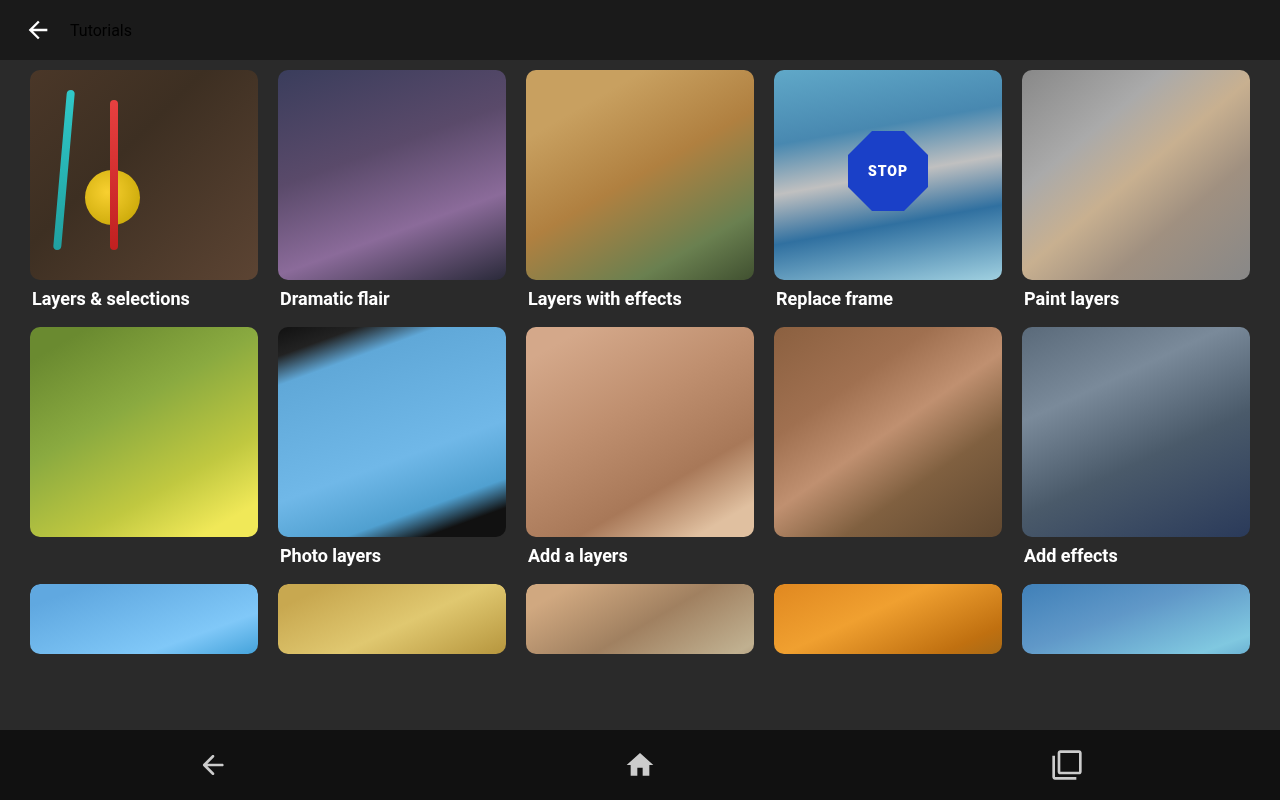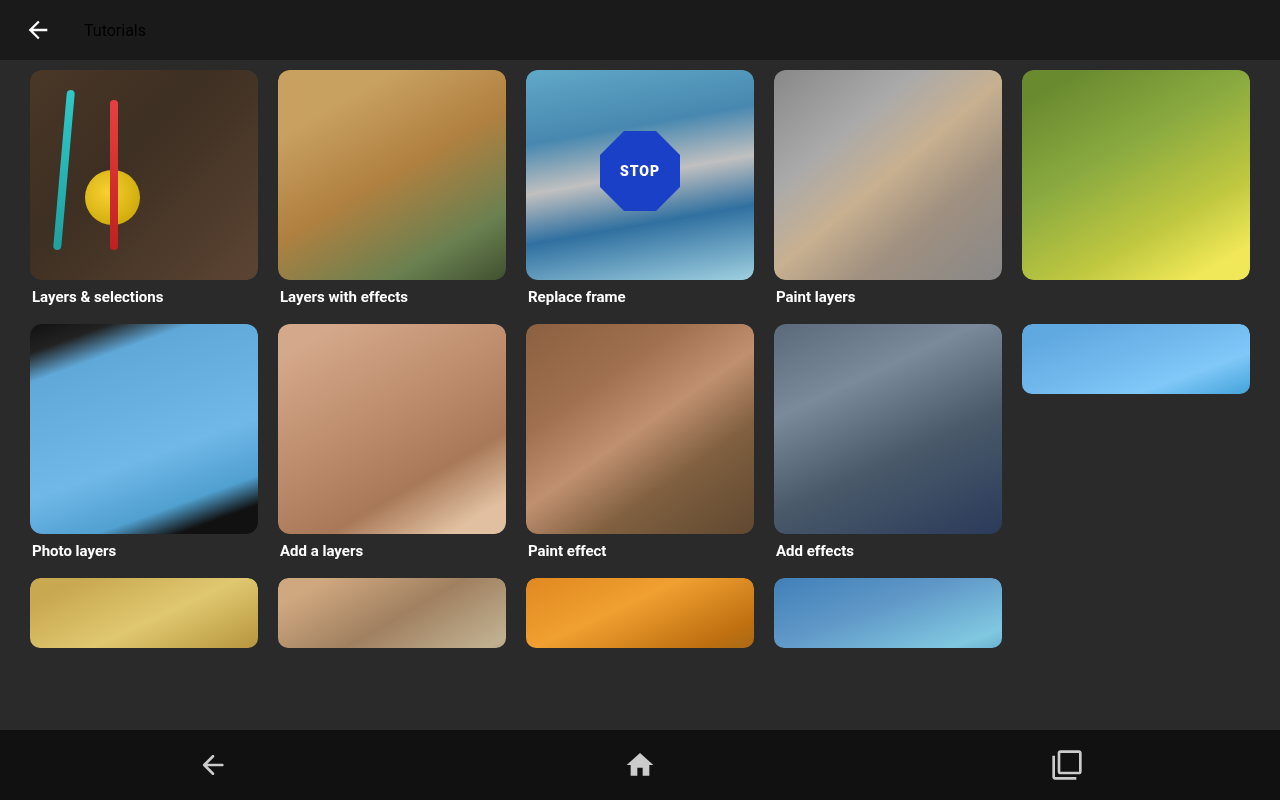--- a/index.html
+++ b/index.html
@@ -13,21 +13,21 @@
       flex-direction: column;
     }
 
     
     #topbar {
       height: 60px;
       background: #1a1a1a;
       display: flex;
       align-items: center;
       padding: 0 20px;
-      gap: 28px;
+      gap: 14px;
       flex-shrink: 0;
     }
     #back-btn {
       width: 36px;
       height: 36px;
       display: flex;
       align-items: center;
       justify-content: center;
       cursor: pointer;
     }
@@ -61,26 +61,26 @@
       width: 100%;
       aspect-ratio: 190/175;
       border-radius: 10px;
       overflow: hidden;
       position: relative;
     }
 
     .thumb-inner {
       width: 100%;
       height: 100%;
-      border-radius: 12px;
+      border-radius: 7px;
     }
 
     .tutorial-label {
       color: white;
-      font-size: 15px;
+      font-size: 18px;
       font-weight: 700;
       padding-left: 2px;
     }
 
     
     #bottombar {
       height: 70px;
       background: #111;
       display: flex;
       align-items: center;
@@ -187,20 +187,26 @@
   <div class="tutorial-item">
         <div class="tutorial-thumb">
           <div class="thumb-inner thumb-layers">
             <div class="yellow-circle"></div>
           </div>
         </div>
         <span class="tutorial-label">Layers &amp; selections</span>
       </div>
       <div class="tutorial-item">
         <div class="tutorial-thumb">
+          <div class="thumb-inner thumb-dramatic"></div>
+        </div>
+        <span class="tutorial-label">Dramatic flair</span>
+      </div>
+      <div class="tutorial-item">
+        <div class="tutorial-thumb">
           <div class="thumb-inner thumb-paint"></div>
         </div>
         <span class="tutorial-label">Layers with effects</span>
       </div>
       <div class="tutorial-item">
         <div class="tutorial-thumb">
           <div class="thumb-inner thumb-replace">
             <div class="stop-sign">STOP</div>
           </div>
         </div>
@@ -226,21 +232,20 @@
       <div class="tutorial-item">
         <div class="tutorial-thumb">
           <div class="thumb-inner thumb-tattoo"></div>
         </div>
         <span class="tutorial-label">Add a layers</span>
       </div>
       <div class="tutorial-item">
         <div class="tutorial-thumb">
           <div class="thumb-inner thumb-paintefx"></div>
         </div>
-        <span class="tutorial-label">Paint effect</span>
       </div>
       <div class="tutorial-item">
         <div class="tutorial-thumb">
           <div class="thumb-inner thumb-addpeople"></div>
         </div>
         <span class="tutorial-label">Add effects</span>
       </div>
       <div class="tutorial-item partial-bottom">
         <div class="tutorial-thumb">
           <div class="thumb-inner thumb-row3-1"></div>

